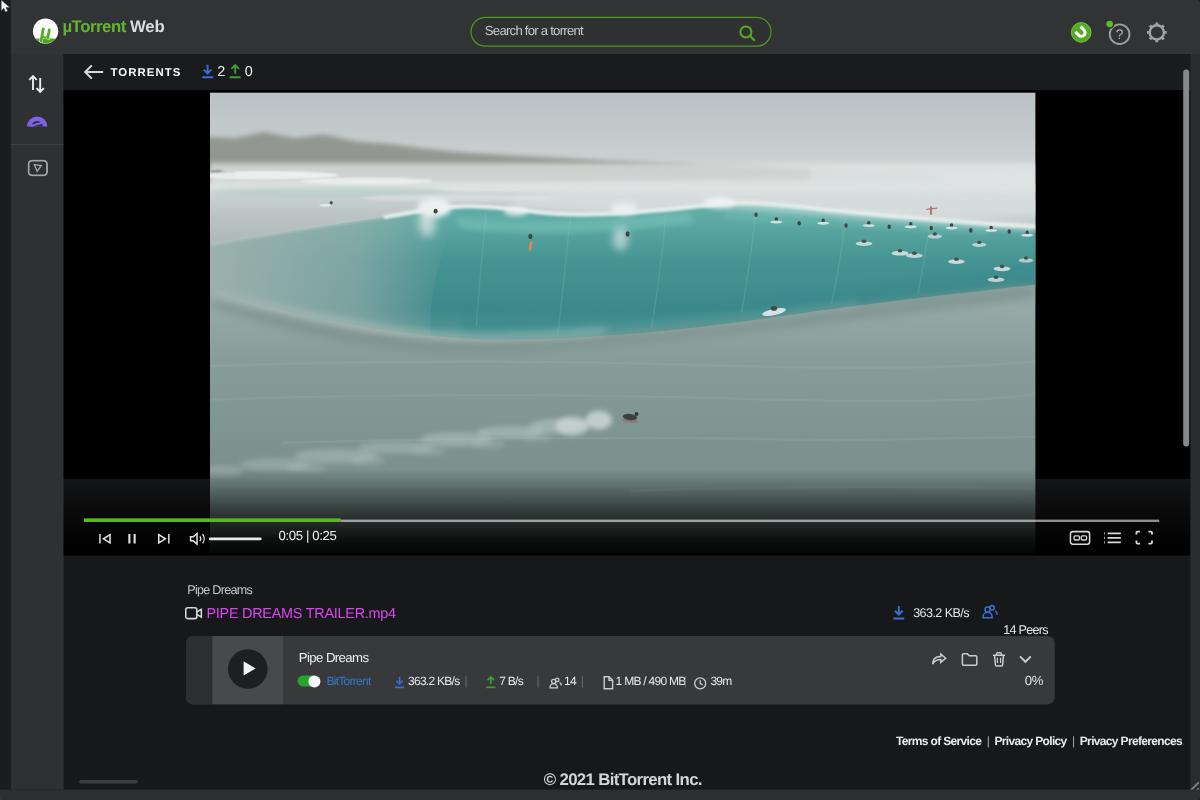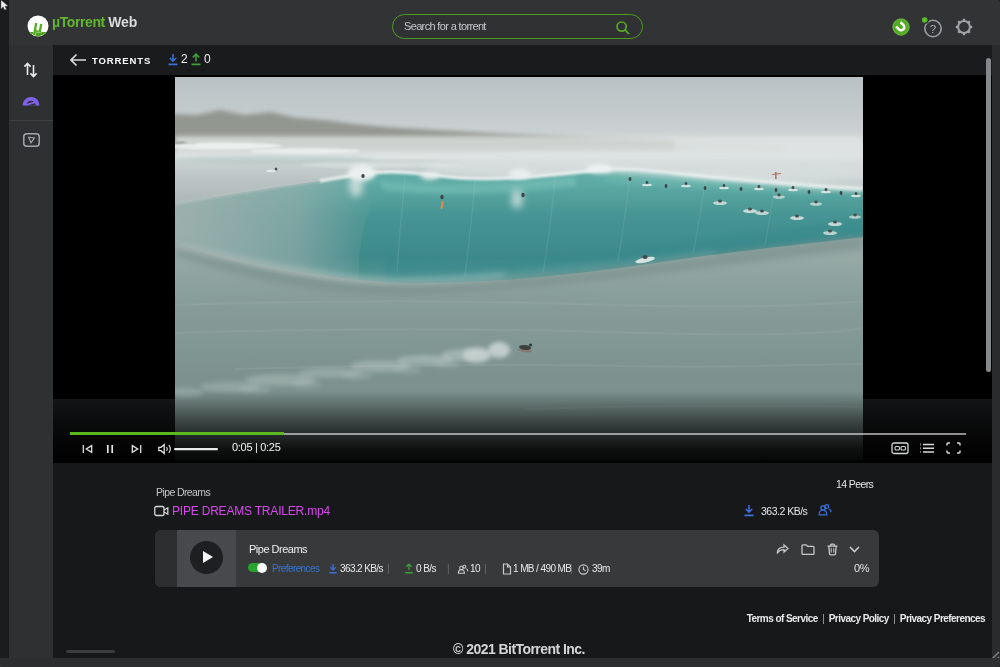--- a/index.html
+++ b/index.html
@@ -327,54 +327,54 @@
       <path d="M 1.5 11.4 H 10.5" stroke-width="1.8"></path>
     </g>
   </svg>
   <div class="abs" style="left:761px;top:505px;font-size:10.5px;letter-spacing:-0.5px;color:#e3e5e6">363.2 KB/s</div>
   <svg class="abs" style="left:818px;top:503px" width="14" height="14" viewBox="0 0 14 14" fill="none" stroke="#3a6fd8" stroke-width="1.25">
     <circle cx="8.7" cy="3.4" r="1.9"></circle>
     <path d="M 11.3 6.1 a 2.6 2.6 0 0 1 1.6 2.4 V 9.3"></path>
     <circle cx="5" cy="5" r="2.2"></circle>
     <path d="M 1.2 11.8 V 11 a 3.8 3.8 0 0 1 7.6 0 v 0.8 Z"></path>
   </svg>
-  <div class="abs" style="left:836px;top:478px;font-size:10.5px;letter-spacing:-0.6px;color:#e3e5e6">14 Peers</div>
+  <div class="abs" style="left:836px;top:519px;font-size:10.5px;letter-spacing:-0.6px;color:#e3e5e6">14 Peers</div>
 
   <div class="abs" style="left:155px;top:530px;width:724px;height:57px;border-radius:6px;background:#37393b;overflow:hidden">
     <div class="abs" style="left:0;top:0;width:22px;height:57px;background:#2c2e30"></div>
     <div class="abs" style="left:22px;top:0;width:59px;height:57px;background:#47494c"></div>
     <div class="abs" style="left:35px;top:11px;width:33px;height:33px;border-radius:50%;background:#1d1f21"></div>
     <div class="abs" style="left:48px;top:21px;width:0;height:0;border-left:10px solid #f2f3f4;border-top:6.5px solid transparent;border-bottom:6.5px solid transparent"></div>
     <div class="abs" style="left:94px;top:13px;font-size:11px;letter-spacing:-0.5px;color:#edeff0">Pipe Dreams</div>
     <div class="abs" style="left:93px;top:33px;width:17px;height:9px;border-radius:5px;background:#27a42c"></div>
     <div class="abs" style="left:102px;top:32.5px;width:10px;height:10px;border-radius:50%;background:#fdfdfd"></div>
-    <div class="abs" style="left:117px;top:33px;font-size:10px;letter-spacing:-0.6px;color:#3576d2">Preferences</div>
+    <div class="abs" style="left:117px;top:33px;font-size:10px;letter-spacing:-0.6px;color:#3576d2">BitTorrent</div>
     <svg class="abs" style="left:173px;top:33px" width="10" height="11" viewBox="0 0 12 13">
       <g stroke="#3a6fd8" stroke-width="1.6" fill="none">
         <path d="M 6 1 V 8 M 2.8 5 L 6 8.2 L 9.2 5"></path>
         <path d="M 1.5 11.6 H 10.5" stroke-width="1.8"></path>
       </g>
     </svg>
     <div class="abs" style="left:185px;top:33px;font-size:10px;letter-spacing:-0.6px;color:#e6e8e9">363.2 KB/s</div>
     <div class="abs" style="left:232px;top:33px;font-size:10px;color:#6a6c6e">|</div>
     <svg class="abs" style="left:249px;top:33px" width="10" height="11" viewBox="0 0 12 13">
       <g stroke="#3d9e3a" stroke-width="1.6" fill="none">
         <path d="M 6 8.4 V 1.4 M 2.8 4.4 L 6 1.2 L 9.2 4.4"></path>
         <path d="M 1.5 11.6 H 10.5" stroke-width="1.8"></path>
       </g>
     </svg>
-    <div class="abs" style="left:261px;top:33px;font-size:10px;letter-spacing:-0.6px;color:#e6e8e9">0 B/s</div>
+    <div class="abs" style="left:261px;top:33px;font-size:10px;letter-spacing:-0.6px;color:#e6e8e9">7 B/s</div>
     <div class="abs" style="left:292px;top:33px;font-size:10px;color:#6a6c6e">|</div>
     <svg class="abs" style="left:302px;top:33.5px" width="12" height="11" viewBox="0 0 14 14" fill="none" stroke="#c9cbcc" stroke-width="1.4">
       <circle cx="8.7" cy="3.4" r="1.9"></circle>
       <path d="M 11.3 6.1 a 2.6 2.6 0 0 1 1.6 2.4 V 9.3"></path>
       <circle cx="5" cy="5" r="2.2"></circle>
       <path d="M 1.2 11.8 V 11 a 3.8 3.8 0 0 1 7.6 0 v 0.8 Z"></path>
     </svg>
-    <div class="abs" style="left:315px;top:33px;font-size:10px;letter-spacing:-0.6px;color:#e6e8e9">10</div>
+    <div class="abs" style="left:315px;top:33px;font-size:10px;letter-spacing:-0.6px;color:#e6e8e9">14</div>
     <div class="abs" style="left:329px;top:33px;font-size:10px;color:#6a6c6e">|</div>
     <svg class="abs" style="left:347px;top:32.5px" width="10" height="12" viewBox="0 0 10 12" fill="none" stroke="#c9cbcc" stroke-width="1.2">
       <path d="M 1.5 1 H 5.5 L 8.5 4 V 11 H 1.5 Z"></path>
       <path d="M 5.5 1 V 4 H 8.5"></path>
     </svg>
     <div class="abs" style="left:358px;top:33px;font-size:10px;letter-spacing:-0.6px;color:#e6e8e9">1 MB / 490 MB</div>
     <div class="abs" style="left:415px;top:33px;font-size:10px;color:#6a6c6e">|</div>
     <svg class="abs" style="left:423px;top:33.5px" width="11" height="11" viewBox="0 0 11 11" fill="none" stroke="#c9cbcc" stroke-width="1.1">
       <circle cx="5.5" cy="5.5" r="4.6"></circle>
       <path d="M 5.5 2.8 V 5.5 L 7.6 6.8"></path>

